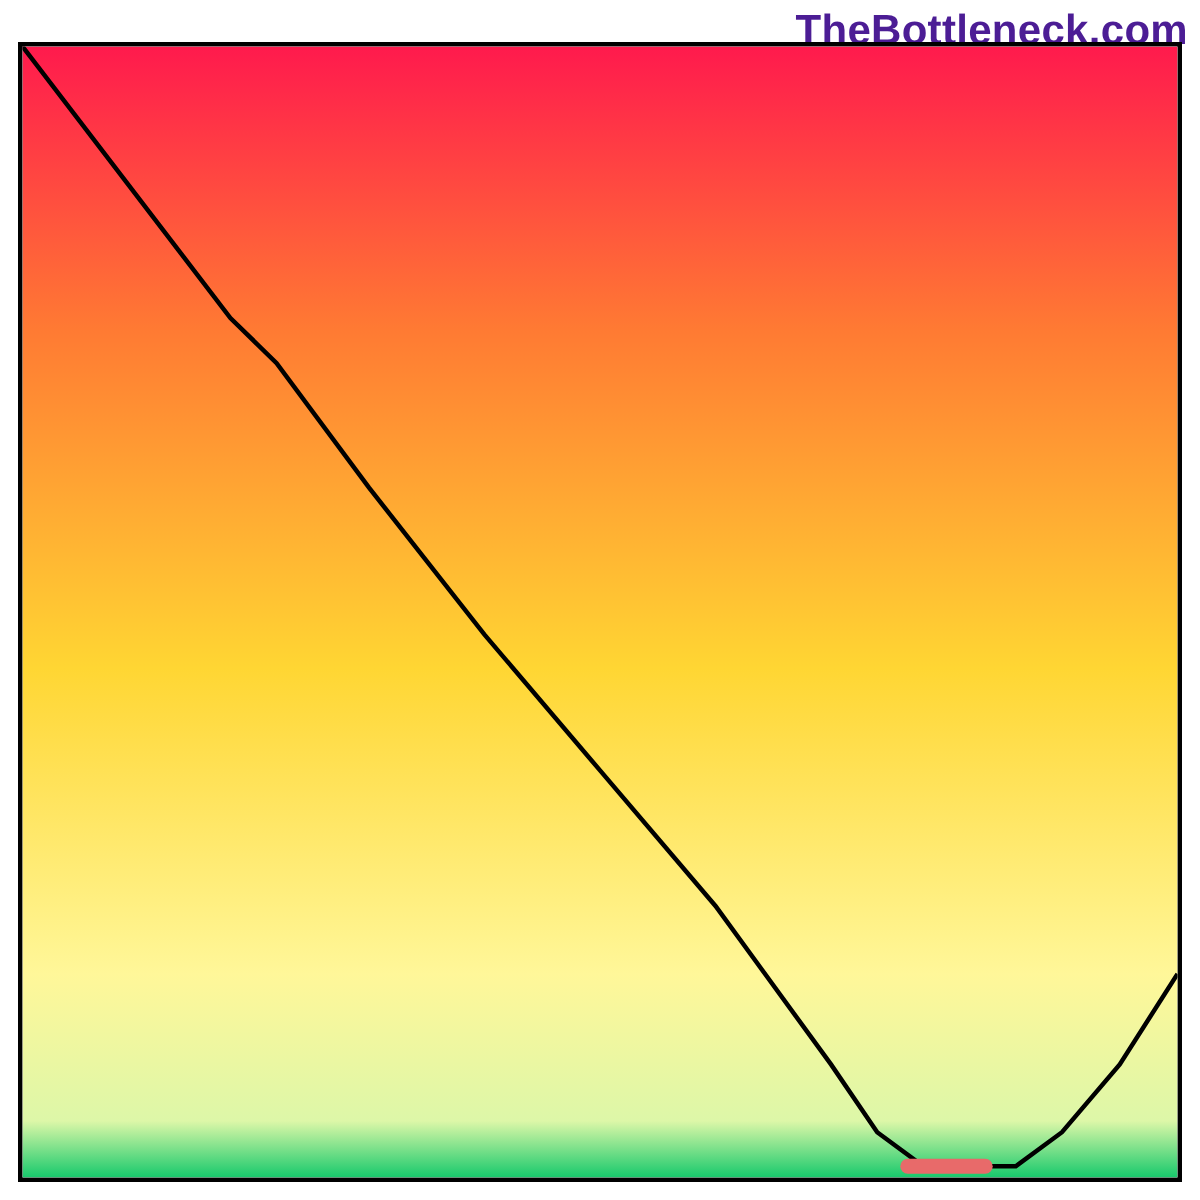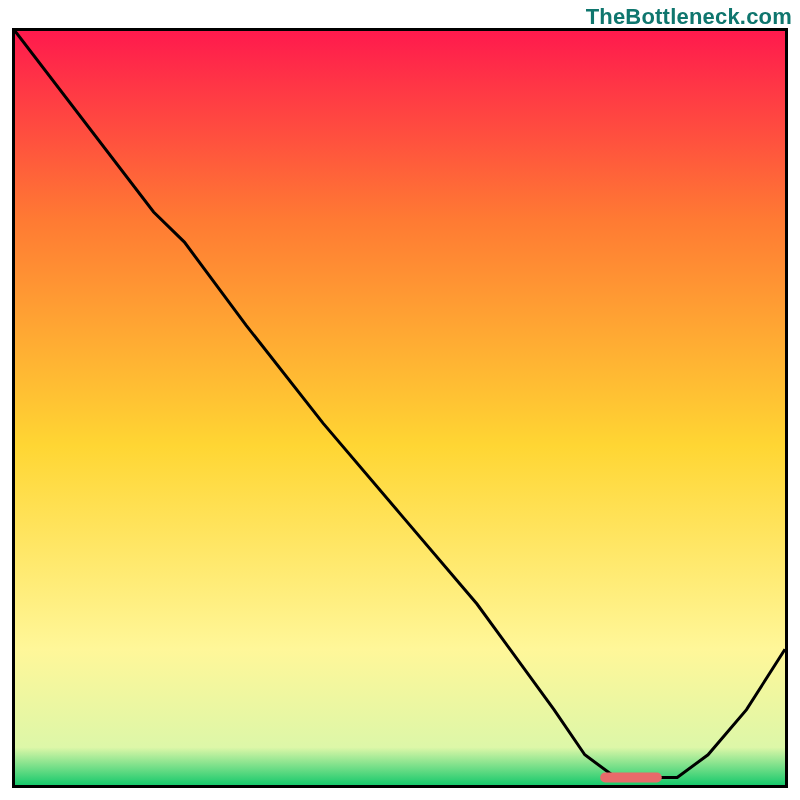--- a/index.html
+++ b/index.html
@@ -13,23 +13,23 @@
   }
   .wrap {
     position: relative;
     width: 800px;
     height: 800px;
   }
   .watermark {
     position: absolute;
     top: 4px;
     right: 8px;
-    font-size: 22px;
+    font-size: 28px;
     font-weight: 600;
-    color: #0f766e;
+    color: #4c1d95;
     letter-spacing: 0.2px;
     user-select: none;
   }
   .frame {
     position: absolute;
     left: 12px;
     top: 28px;
     width: 776px;
     height: 760px;
     border: 3px solid #000;

